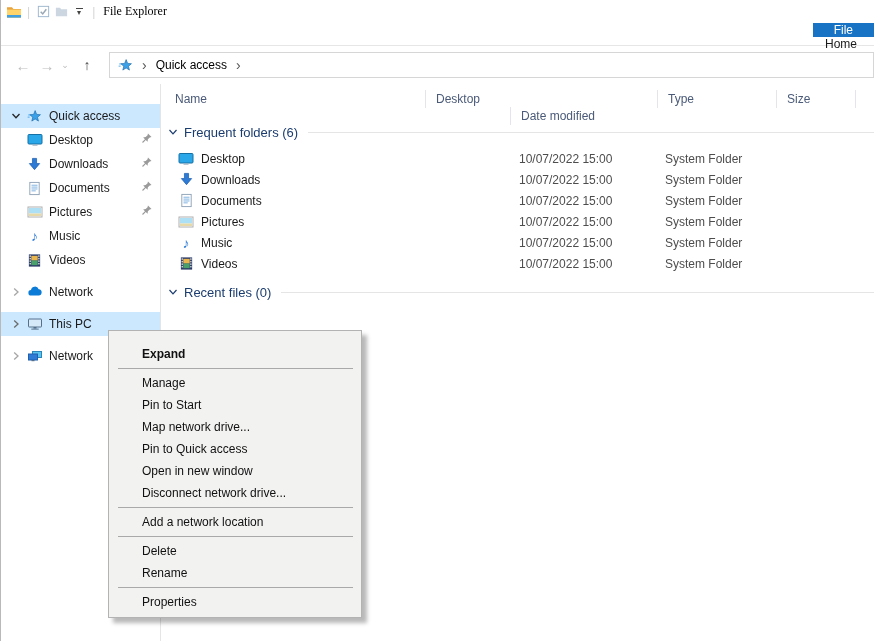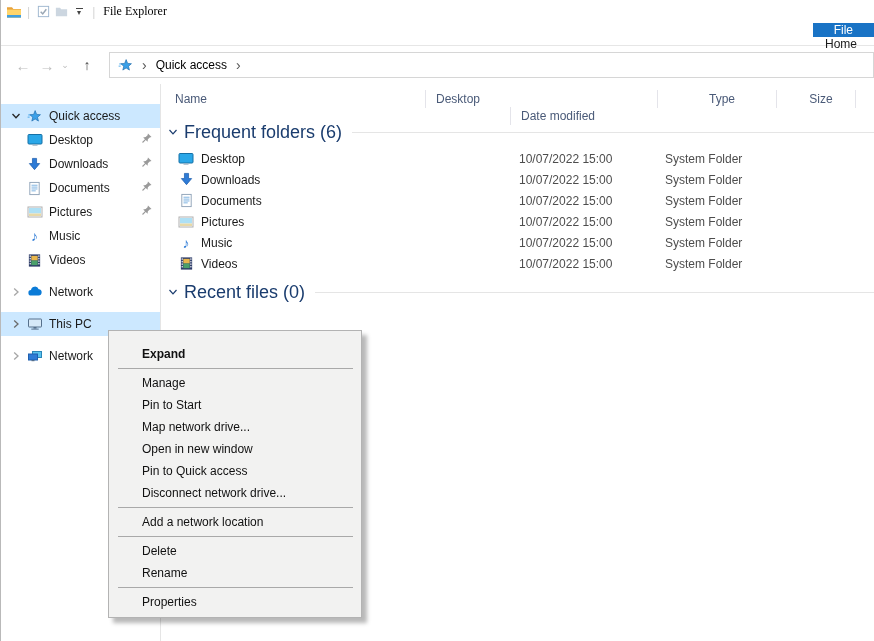--- a/index.html
+++ b/index.html
@@ -48,24 +48,24 @@
   .side-item.selected{background:#cce8ff;}
   .side-gap{height:8px;}
 
   
   .content{flex:1;background:#fff;overflow:hidden;}
   .hdr{display:flex;height:30px;align-items:center;color:#4a5a78;}
   .hdr .col{box-sizing:border-box;padding-left:10px;height:18px;line-height:18px;border-left:1px solid #e4e4ea;}
   .hdr .col.name{width:264px;padding-left:14px;border-left:none;}
   .col.status{width:85px;}
   .col.date{width:147px;margin-top:34px;}
-  .col.type{width:119px;text-align:center;}
-  .col.size{width:79px;text-align:center;}
+  .col.type{width:119px;}
+  .col.size{width:79px;}
   .col.filler{flex:1;}
-  .group{display:flex;align-items:center;height:20px;margin:8px 0 6px 0;color:#1a3c6e;font-size:18px;}
+  .group{display:flex;align-items:center;height:20px;margin:8px 0 6px 0;color:#1a3c6e;font-size:13px;}
   .group .gchev{margin-left:7px;display:flex;align-items:center;}
   .group .gl{margin-left:6px;white-space:nowrap;}
   .group .rule{flex:1;height:1px;background:#e5e5e5;margin-left:10px;}
   .frow{display:flex;height:21px;align-items:center;}
   .frow .c-name{width:264px;box-sizing:border-box;padding-left:17px;display:flex;align-items:center;}
   .frow .c-name .fic{width:16px;height:16px;display:flex;align-items:center;justify-content:center;margin-right:7px;flex:none;}
   .frow .c-status{width:85px;box-sizing:border-box;}
   .frow .c-date{width:147px;box-sizing:border-box;padding-left:9px;color:#4d4d4d;}
   .frow .c-type{width:119px;box-sizing:border-box;padding-left:8px;color:#4d4d4d;}
 
@@ -430,22 +430,22 @@
 
     </div>
   </div>
 
   <div class="ctx">
     <div class="mi bold">Expand</div>
     <div class="menu-sep"></div>
     <div class="mi">Manage</div>
     <div class="mi">Pin to Start</div>
     <div class="mi">Map network drive...</div>
+    <div class="mi">Pin to Quick access</div>
     <div class="mi">Open in new window</div>
-    <div class="mi">Pin to Quick access</div>
     <div class="mi">Disconnect network drive...</div>
     <div class="menu-sep"></div>
     <div class="mi">Add a network location</div>
     <div class="menu-sep"></div>
     <div class="mi">Delete</div>
     <div class="mi">Rename</div>
     <div class="menu-sep"></div>
     <div class="mi">Properties</div>
   </div>
 

